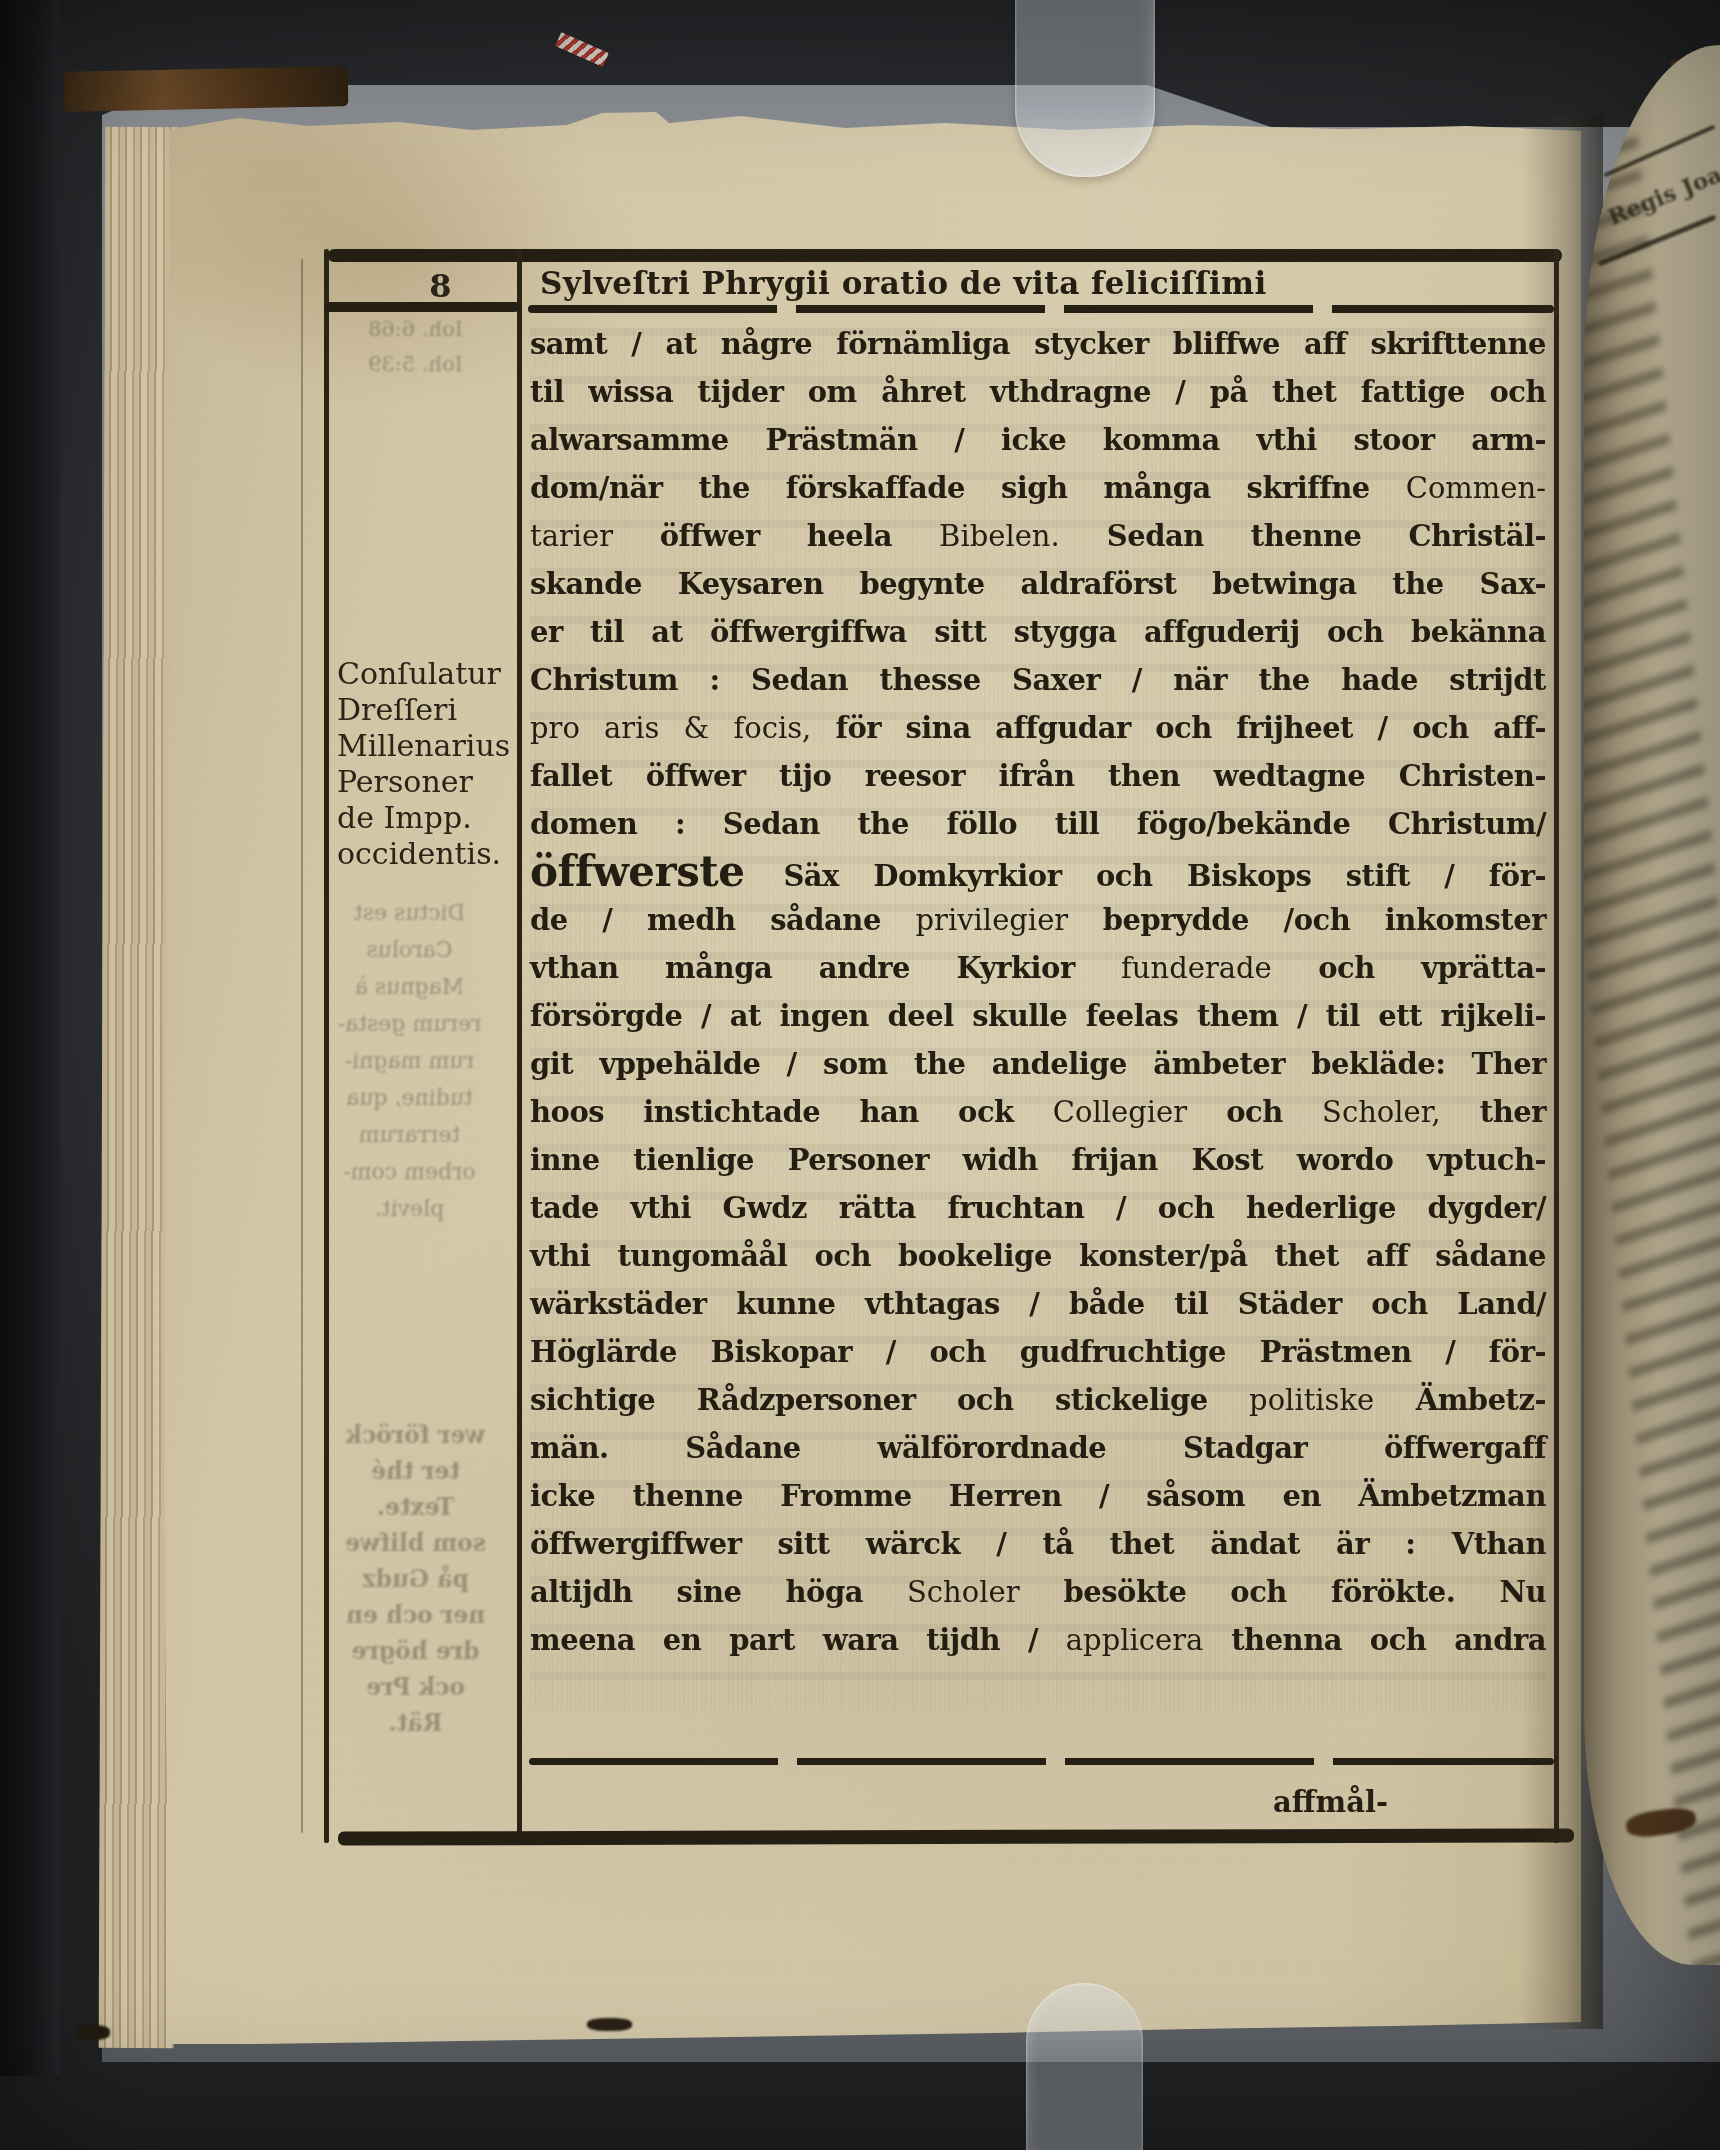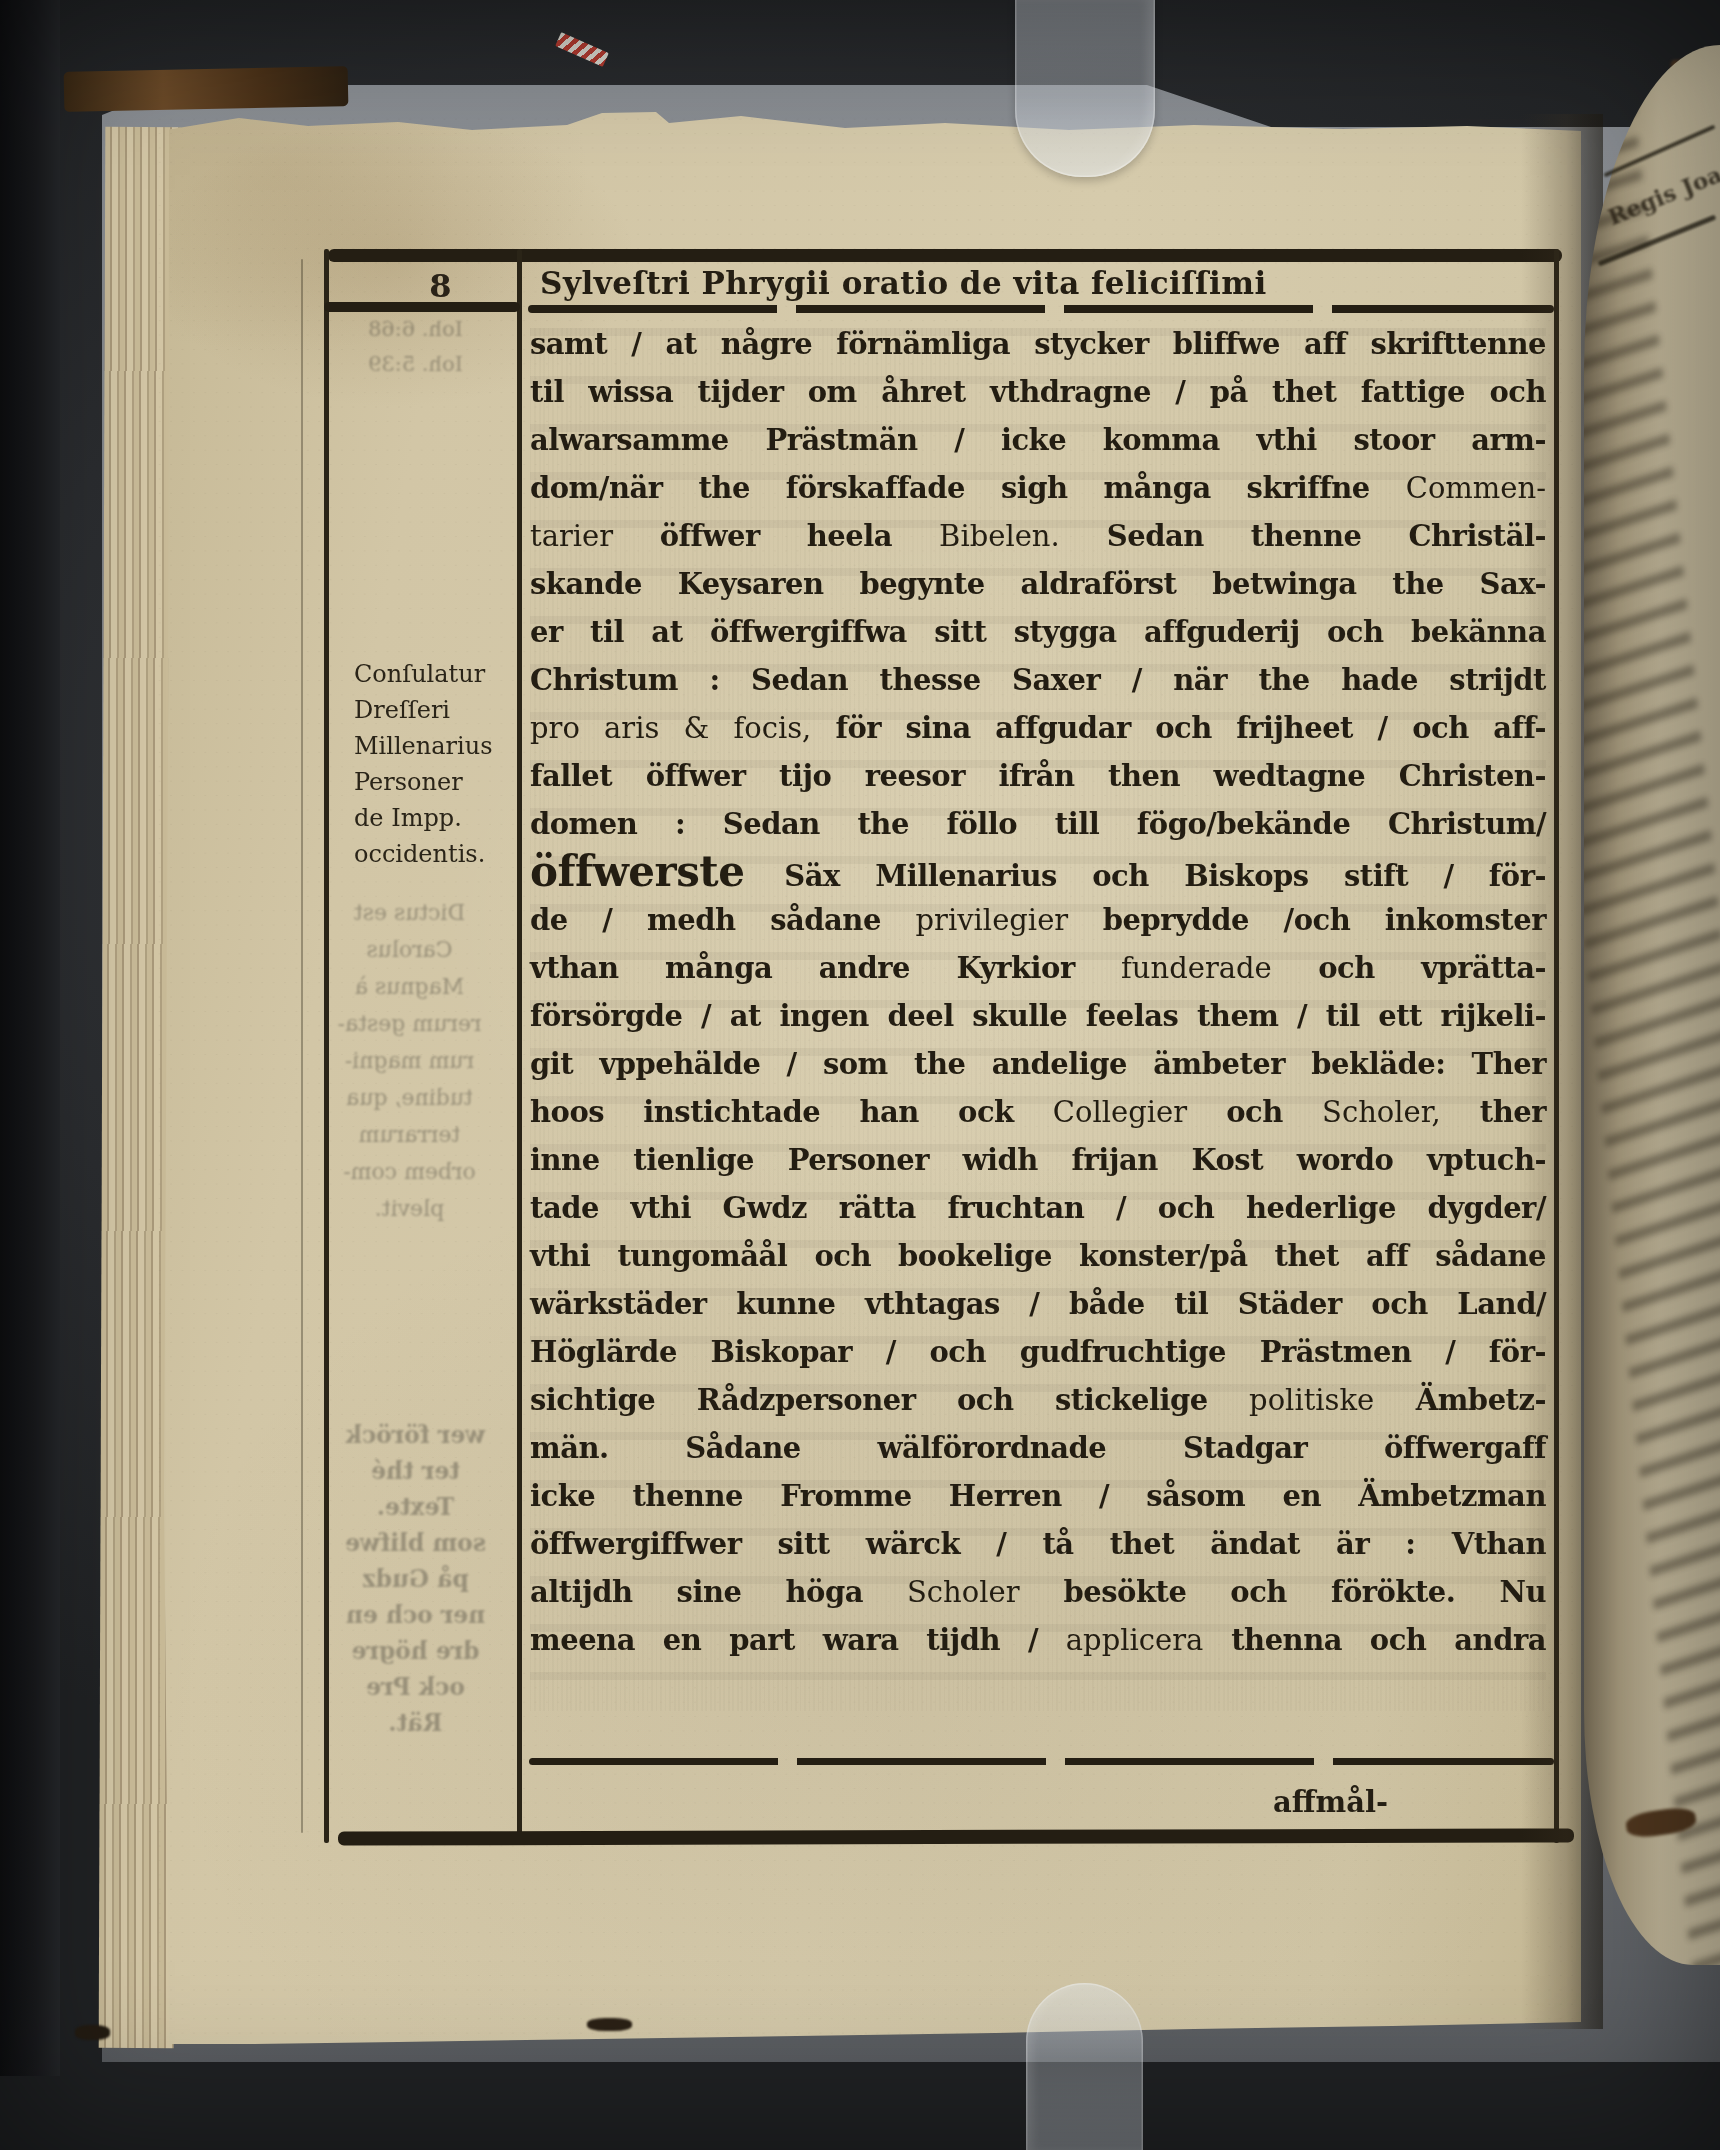--- a/index.html
+++ b/index.html
@@ -41,21 +41,21 @@
                      radial-gradient(rgba(60,52,38,.08) 0.5px, transparent 0.7px);
     background-size:11.4px 14.4px,18.4px 9.5px;}
   .hrule{background:#241e13;border-radius:6px;z-index:6;}
   .vrule{background:#2a2417;z-index:6;border-radius:2px;}
   .seg{background:repeating-linear-gradient(90deg,#241e13 0 249px, rgba(36,30,19,0) 249px 268px);border-radius:4px;z-index:6;}
   .pageno{left:393px;top:267px;width:95px;text-align:center;font-size:32px;font-weight:bold;z-index:7;color:#2a2318;}
   .title{left:540px;top:265px;width:1005px;font-size:31px;font-weight:bold;
     letter-spacing:0.5px;z-index:7;color:#241e13;}
 
   .margin-note{left:337px;top:656px;width:177px;z-index:7;color:#2a2418;}
-  .margin-note .mline{height:36px;line-height:36px;font-size:24px;margin-left:17px;}
+  .margin-note .mline{height:36px;line-height:36px;font-size:30px;}
 
   .ghost{z-index:6;color:#4c483d;transform:scaleX(-1);filter:blur(0.9px);opacity:.42;text-align:center;}
   .ghost .gline{display:block;}
   .ghost-refs{left:330px;top:312px;width:171px;font-size:21px;}
   .ghost-refs .gline{height:35px;line-height:35px;}
   .ghost-latin{left:326px;top:894px;width:167px;font-size:22px;}
   .ghost-latin .gline{height:37px;line-height:37px;}
   .ghost-sw{left:318px;top:1417px;width:195px;font-size:23.4px;font-weight:bold;}
   .ghost-sw .gline{height:36px;line-height:36px;}
 
@@ -164,21 +164,21 @@
       <div class="line"><span class="bl">til wissa tijder om åhret vthdragne / på thet fattige och</span></div>
       <div class="line"><span class="bl">alwarsamme Prästmän / icke komma vthi stoor arm-</span></div>
       <div class="line"><span class="bl">dom/när the förskaffade sigh många skriffne </span><span class="rm">Commen-</span></div>
       <div class="line"><span class="rm">tarier </span><span class="bl">öffwer heela </span><span class="rm">Bibelen.</span><span class="bl"> Sedan thenne Christäl-</span></div>
       <div class="line"><span class="bl">skande Keysaren begynte aldraförst betwinga the Sax-</span></div>
       <div class="line"><span class="bl">er til at öffwergiffwa sitt stygga affguderij och bekänna</span></div>
       <div class="line"><span class="bl">Christum :  Sedan thesse Saxer / när the hade strijdt</span></div>
       <div class="line"><span class="rm">pro aris &amp; focis, </span><span class="bl">för sina affgudar och frijheet / och aff-</span></div>
       <div class="line"><span class="bl">fallet öffwer tijo reesor ifrån then wedtagne Christen-</span></div>
       <div class="line"><span class="bl">domen :  Sedan the föllo till fögo/bekände Christum/</span></div>
-      <div class="line"><span class="lg">öffwerste </span><span class="bl">Säx Millenarius och Biskops stift / för-</span></div>
+      <div class="line"><span class="lg">öffwerste </span><span class="bl">Säx Domkyrkior och Biskops stift / för-</span></div>
       <div class="line"><span class="bl">de / medh sådane </span><span class="rm">privilegier</span><span class="bl"> beprydde /och inkomster</span></div>
       <div class="line"><span class="bl">vthan många andre Kyrkior </span><span class="rm">funderade</span><span class="bl"> och vprätta-</span></div>
       <div class="line"><span class="bl">försörgde / at ingen deel skulle feelas them / til ett rijkeli-</span></div>
       <div class="line"><span class="bl">git vppehälde / som the andelige ämbeter bekläde: Ther</span></div>
       <div class="line"><span class="bl">hoos instichtade han ock </span><span class="rm">Collegier</span><span class="bl"> och </span><span class="rm">Scholer,</span><span class="bl"> ther</span></div>
       <div class="line"><span class="bl">inne tienlige Personer widh frijan Kost wordo vptuch-</span></div>
       <div class="line"><span class="bl">tade vthi Gwdz rätta fruchtan / och hederlige dygder/</span></div>
       <div class="line"><span class="bl">vthi tungomåål och bookelige konster/på thet aff sådane</span></div>
       <div class="line"><span class="bl">wärkstäder kunne vthtagas / både til Städer och Land/</span></div>
       <div class="line"><span class="bl">Höglärde Biskopar / och gudfruchtige Prästmen / för-</span></div>

